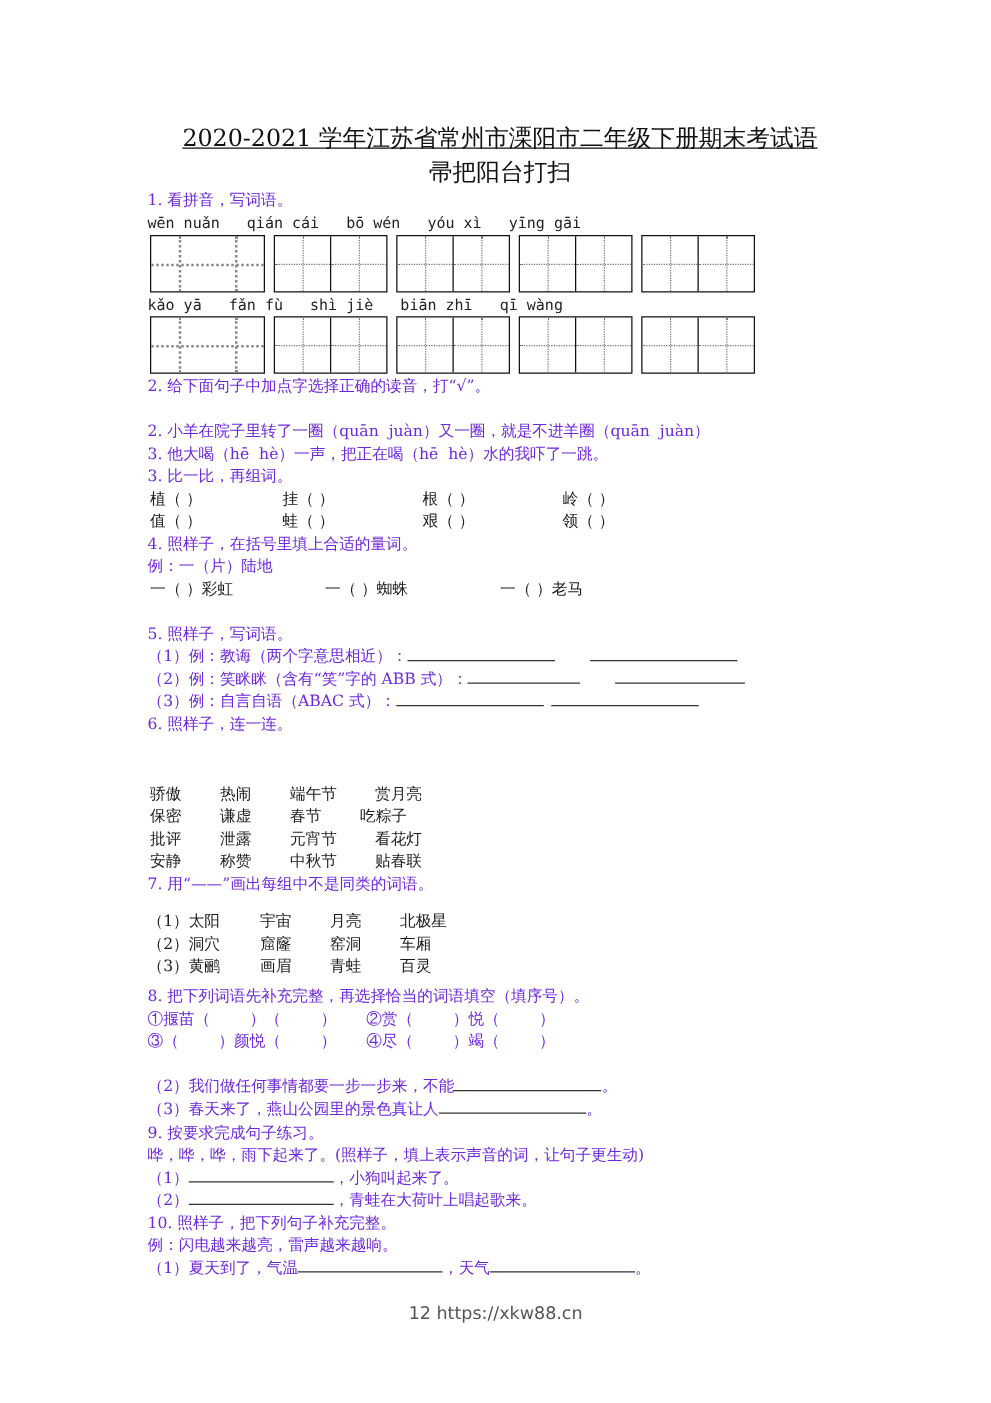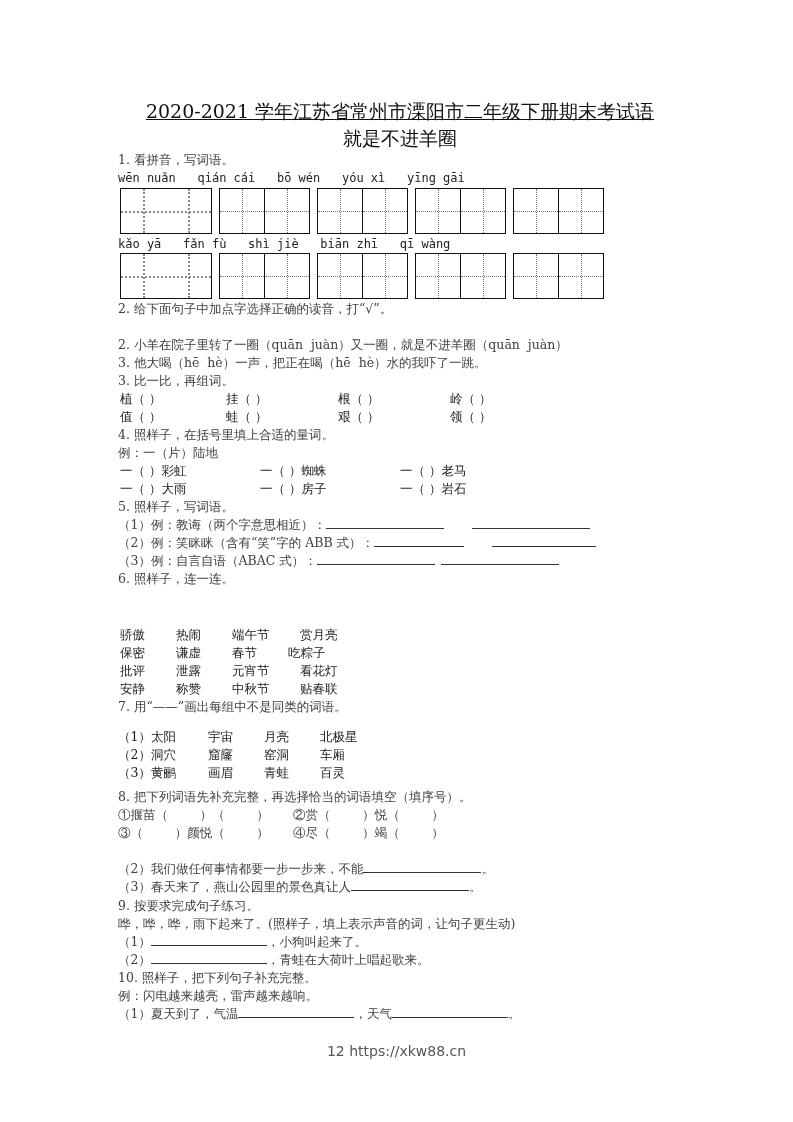--- a/index.html
+++ b/index.html
@@ -2,21 +2,21 @@
 <html><head>
 <meta charset="utf-8">
 <style>
   html, body { margin:0; padding:0; background:#ffffff; }
   body { width:793px; height:1122px; position:relative; overflow:hidden;
          font-family:"DejaVu Serif", "Liberation Serif", serif; color:#1a1a1a; }
   .page { position:absolute; left:0; top:0; width:793px; height:1122px; }
   .title { position:absolute; left:100px; width:600px; text-align:center; font-size:19px; line-height:28px; color:#111; }
   .t1 { top:97px;text-decoration:underline; }
   .t2 { top:124px; }
-  .line { position:absolute; left:118px; font-size:12.5px; line-height:18px; white-space:pre; color:#404040; }
+  .line { position:absolute; left:118px; font-size:12.5px; line-height:18px; white-space:pre; color:#6d28d9; }
   .pinyin { position:absolute; left:118px; font-size:12px; line-height:16px; white-space:pre; font-family:"DejaVu Sans Mono","Liberation Mono",monospace; color:#222; }
   .grid-row { position:absolute; left:120px; height:46px; display:flex; gap:7px; }
   .box { height:44px; border:1.5px solid #111; display:flex; position:relative; }
   .box.single { width:90px; }
   .cell { width:44px; height:44px; position:relative; }
   .cell + .cell { border-left:1.5px solid #111; }
   .cell::before { content:""; position:absolute; left:50%; top:0; bottom:0; border-left:1px dotted #777; }
   .cell::after { content:""; position:absolute; top:50%; left:0; right:0; border-top:1px dotted #777; }
   .box.single .v1, .box.single .v2 { position:absolute; top:0; bottom:0; border-left:2px dotted #888; }
   .box.single .v1 { left:22px; }
@@ -27,21 +27,21 @@
   .cols .row { display:flex; }
   .cols .row span { display:inline-block; }
   .footer { position:absolute; top:1043px; left:0; width:793px; text-align:center; font-family:"DejaVu Sans","Liberation Sans",sans-serif; font-size:14px; color:#555; }
 </style>
 </head>
 <body>
 
 <div class="page">
 
   <div class="title t1">2020-2021 学年江苏省常州市溧阳市二年级下册期末考试语</div>
-  <div class="title t2">就是不进羊圈</div>
+  <div class="title t2">帚把阳台打扫</div>
 
   <div class="line" style="top:151px">1. 看拼音，写词语。</div>
   <div class="pinyin" style="top:170px">wēn nuǎn   qián cái   bō wén   yóu xì   yīng gāi</div>
   <div class="grid-row" style="top:188px">
     <div class="box single">
         <span class="v1"></span>
         <span class="v2"></span>
         <span class="h"></span>
       </div>
     <div class="box">
@@ -107,25 +107,20 @@
   </div>
 
   <div class="line" style="top:426px">4. 照样子，在括号里填上合适的量词。</div>
   <div class="line" style="top:444px">例：一（片）陆地</div>
   <div class="cols" style="top:462px">
     <div class="row">
       <span style="width:140px">一（        ）彩虹</span>
       <span style="width:140px">一（        ）蜘蛛</span>
       <span>一（        ）老马</span>
     </div>
-    <div class="row">
-      <span style="width:140px">一（        ）大雨</span>
-      <span style="width:140px">一（        ）房子</span>
-      <span>一（        ）岩石</span>
-    </div>
   </div>
 
   <div class="line" style="top:498px">5. 照样子，写词语。</div>
   <div class="line" style="top:516px"><span>（1）例：教诲（两个字意思相近）：</span><span class="blank" style="width:118px"></span><span style="display:inline-block;width:28px"></span><span class="blank" style="width:118px"></span></div>
   <div class="line" style="top:534px"><span>（2）例：笑眯眯（含有“笑”字的 ABB 式）：</span><span class="blank" style="width:90px"></span><span style="display:inline-block;width:28px"></span><span class="blank" style="width:104px"></span></div>
   <div class="line" style="top:552px"><span>（3）例：自言自语（ABAC 式）：</span><span class="blank" style="width:118px"></span><span style="display:inline-block;width:6px"></span><span class="blank" style="width:118px"></span></div>
 
   <div class="line" style="top:570px">6. 照样子，连一连。</div>
   <div class="cols" style="top:626px">
     <div class="row">

